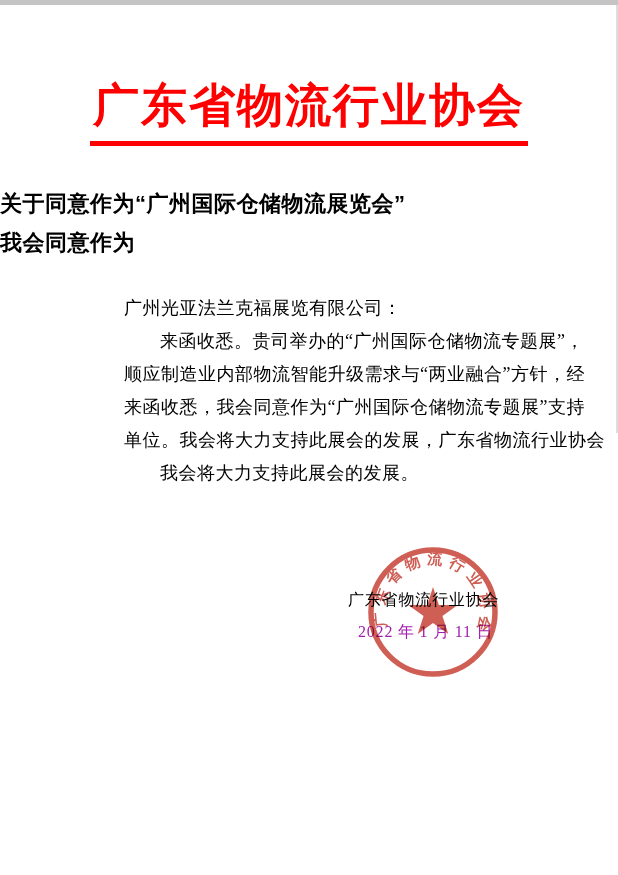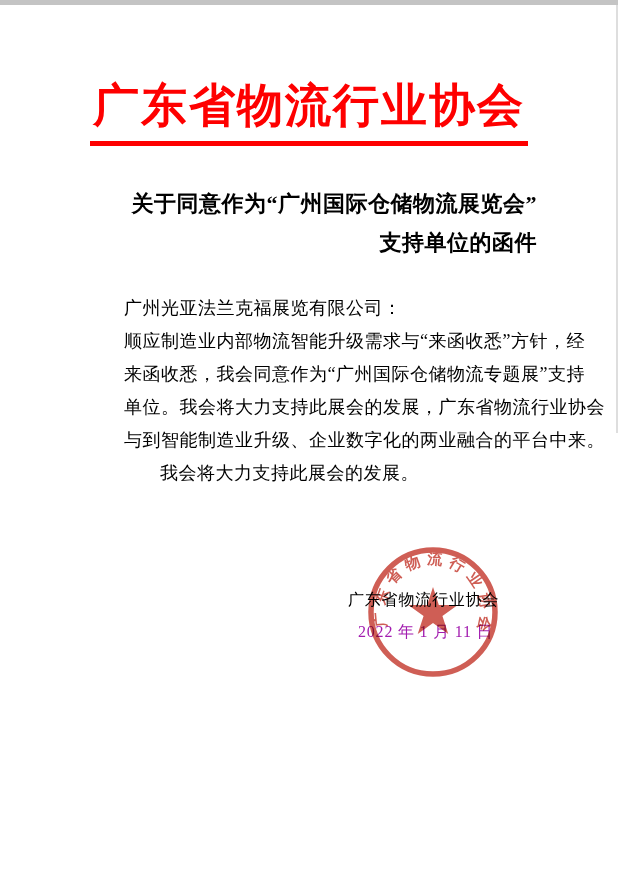--- a/index.html
+++ b/index.html
@@ -39,22 +39,22 @@
     letter-spacing: 2px;
     white-space: nowrap;
   }
   .red-rule {
     position: absolute; top: 141px; left: 90px;
     width: 438px; height: 5px;
     background: var(--accent-red);
   }
   .doc-title {
     position: absolute; top: 184px; left: 0; width: 537px;
-    text-align: right;
-    font-family: Liberation Serif, serif;
+    text-align: left;
+    font-family: Liberation Sans, sans-serif;
     font-weight: bold;
     font-size: 22px;
     line-height: 39px;
     letter-spacing: 0.5px;
     color: #000000;
   }
   .letter-body {
     position: absolute; top: 292px; left: 88px;
     width: 484px;
     font-size: 18px;
@@ -97,29 +97,29 @@
 <body>
 
 <div class="top-bar"></div>
 <div class="right-edge"></div>
 
 <div class="org-header">广东省物流行业协会</div>
 <div class="red-rule"></div>
 
 <div class="doc-title">
   <div>关于同意作为“广州国际仓储物流展览会”</div>
-  <div>支持单位的函件</div>
+  <div>我会同意作为</div>
 </div>
 
 <div class="letter-body">
   <div class="line">广州光亚法兰克福展览有限公司：</div>
-  <div class="line">顺应制造业内部物流智能升级需求与“来函收悉”方针，经</div>
+  <div class="line indent">来函收悉。贵司举办的“广州国际仓储物流专题展”，</div>
+  <div class="line">顺应制造业内部物流智能升级需求与“两业融合”方针，经</div>
   <div class="line">来函收悉，我会同意作为“广州国际仓储物流专题展”支持</div>
   <div class="line">单位。我会将大力支持此展会的发展，广东省物流行业协会</div>
-  <div class="line">与到智能制造业升级、企业数字化的两业融合的平台中来。</div>
   <div class="line indent">我会将大力支持此展会的发展。</div>
 </div>
 
 <div class="signature-org">广东省物流行业协会</div>
 <div class="signature-date">2022 年 1 月 11 日</div>
 
 <svg class="stamp" viewBox="0 0 142 142" xmlns="http://www.w3.org/2000/svg">
   <circle cx="71" cy="71" r="62" fill="none" stroke-width="5.5" stroke="#c43a2f"></circle>
   <polygon points="71,46 76.84,63.97 95.73,63.97 80.44,75.07 86.28,93.03 71,81.93 55.72,93.03 61.56,75.07 46.27,63.97 65.16,63.97" fill="#c43a2f"></polygon>
   <defs>

